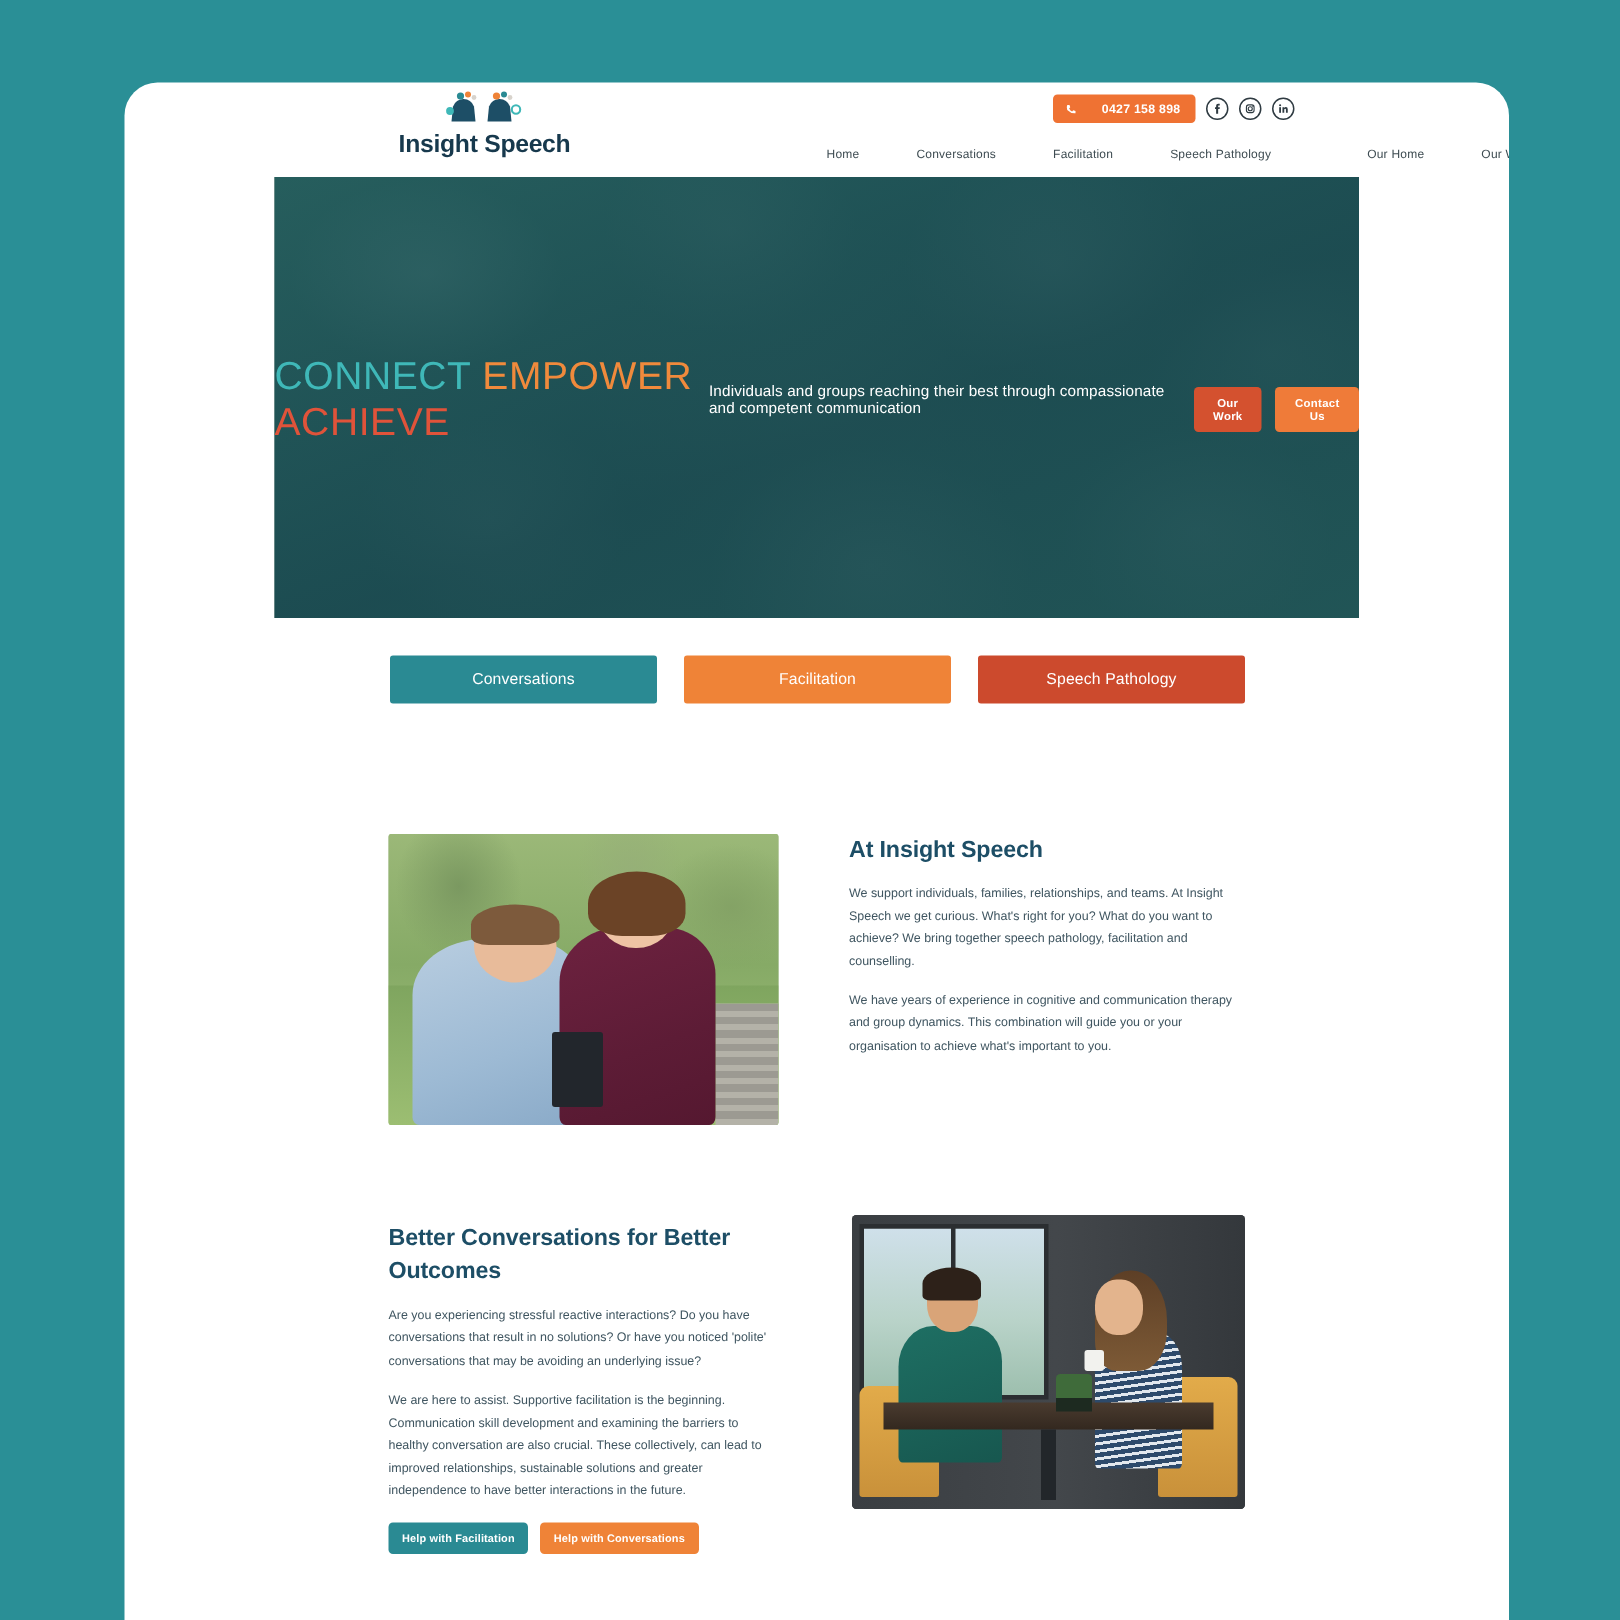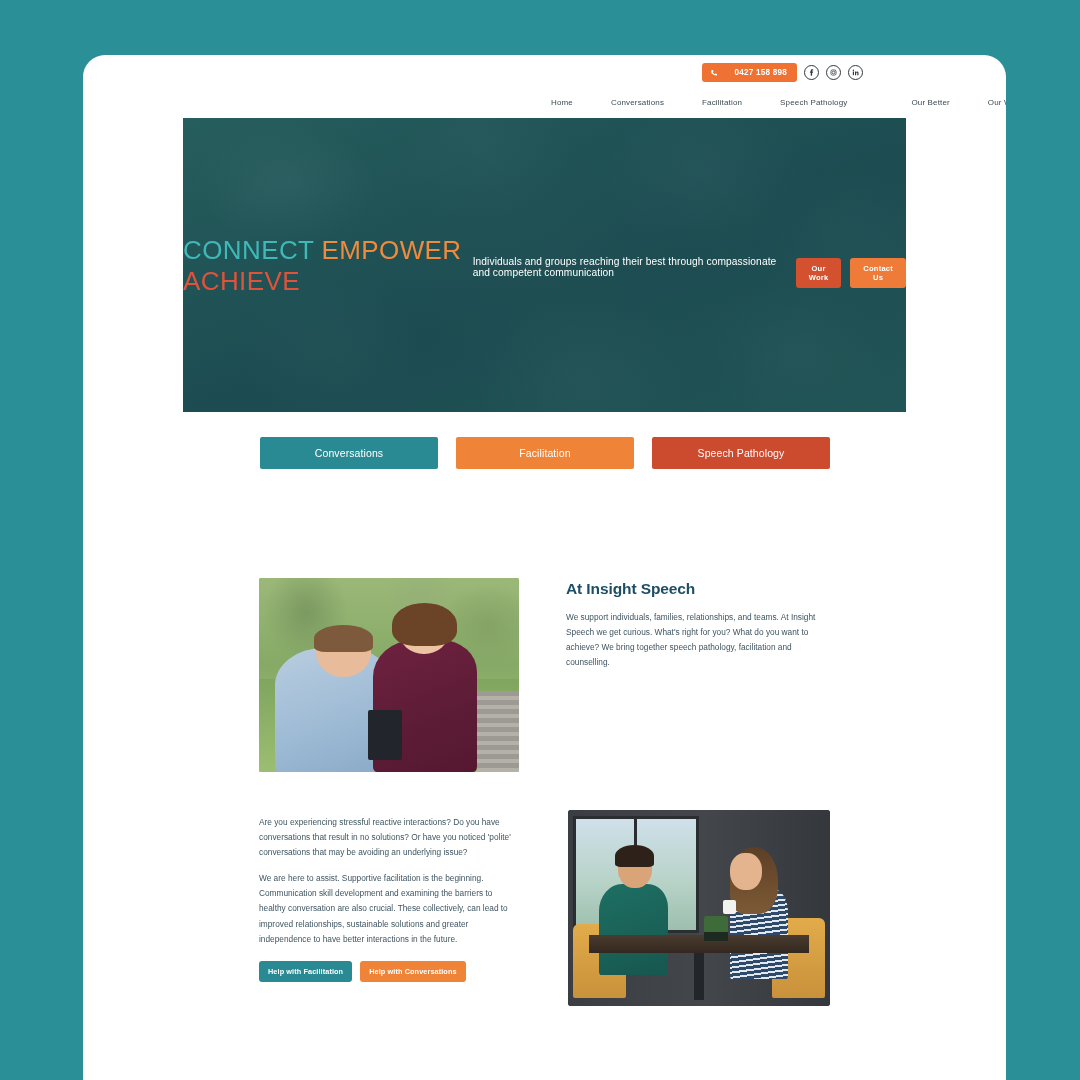--- a/index.html
+++ b/index.html
@@ -188,21 +188,21 @@
     letter-spacing: 0.1px;
   }
   .cat-btn.c1 { background: #2a8a93; }
   .cat-btn.c2 { background: #ef8337; }
   .cat-btn.c3 { background: #cc4a2d; }
 
   
   .sec-about {
     position: absolute;
     left: 176px;
-    top: 523px;
+    top: 501px;
     width: 572px;
     display: flex;
     gap: 47px;
   }
   .photo-bench {
     width: 260px;
     height: 194px;
     flex: none;
     border-radius: 2px;
     overflow: hidden;
@@ -384,20 +384,35 @@
     background: #1d2a20;
   }
 </style>
 </head>
 <body>
 
 <div class="page-frame">
 
   <div class="header">
 
+    <div class="logo-block">
+      <svg class="logo-mark" viewBox="0 0 54 26">
+        <path d="M6 11 q2-5 7-5 q5 0 7 5 l1 10 h-16 z" fill="#1d4e66"></path>
+        <circle cx="11" cy="4" r="2.4" fill="#2a8a93"></circle>
+        <circle cx="16" cy="3" r="2" fill="#ef8337"></circle>
+        <circle cx="20" cy="5" r="1.6" fill="#d8d3cc"></circle>
+        <circle cx="4" cy="14" r="2.6" fill="#3fb8b8"></circle>
+        <path d="M30 11 q2-5 7-5 q5 0 7 5 l1 10 h-16 z" fill="#1d4e66"></path>
+        <circle cx="35" cy="4" r="2.4" fill="#ef8337"></circle>
+        <circle cx="40" cy="3" r="2" fill="#2a8a93"></circle>
+        <circle cx="44" cy="5" r="1.6" fill="#d8d3cc"></circle>
+        <circle cx="48" cy="13" r="2.8" fill="none" stroke="#3fb8b8" stroke-width="1.4"></circle>
+      </svg>
+      <div class="logo-text">Insight Speech</div>
+    </div>
 
     <div class="header-right">
       <button class="phone-btn">
         <svg class="phone-icon" viewBox="0 0 16 16">
           <path d="M3 2 L6 2 L7 5 L5.5 6.5 Q7 9.5 9.5 10.5 L11 9 L14 10 L14 13 Q8 13.5 3 8.5 Q1.5 5 3 2 Z" fill="#ffffff"></path>
         </svg>
         <span>0427 158 898</span>
       </button>
 
       <div class="social-ico">
@@ -420,21 +435,21 @@
         </svg>
       </div>
     </div>
 
     <div class="nav">
       <div class="nav-item">Home</div>
       <div class="nav-item">Conversations</div>
       <div class="nav-item">Facilitation</div>
       <div class="nav-item">Speech Pathology</div>
       <div class="nav-gap"></div>
-      <div class="nav-item">Our Better</div>
+      <div class="nav-item">Our Home</div>
       <div class="nav-item">Our Work</div>
       <div class="nav-item">Contact</div>
     </div>
   </div>
 
   <div class="hero">
     <div class="hero-photo"></div>
     <div class="hero-tint"></div>
     <div class="hero-inner">
       <div class="hero-title">
@@ -465,25 +480,27 @@
       <div class="man-head"></div>
       <div class="man-hair"></div>
       <div class="woman"></div>
       <div class="woman-head"></div>
       <div class="woman-hair"></div>
       <div class="tablet"></div>
     </div>
     <div class="about-text">
       <div class="sec-h2">At Insight Speech</div>
       <p class="sec-p">We support individuals, families, relationships, and teams. At Insight Speech we get curious. What's right for you? What do you want to achieve? We bring together speech pathology, facilitation and counselling.</p>
+      <p class="sec-p">We have years of experience in cognitive and communication therapy and group dynamics. This combination will guide you or your organisation to achieve what's important to you.</p>
     </div>
   </div>
 
   <div class="sec-conv">
     <div class="conv-text">
+      <div class="conv-h2">Better Conversations for Better Outcomes</div>
       <p class="sec-p">Are you experiencing stressful reactive interactions? Do you have conversations that result in no solutions? Or have you noticed 'polite' conversations that may be avoiding an underlying issue?</p>
       <p class="sec-p">We are here to assist. Supportive facilitation is the beginning. Communication skill development and examining the barriers to healthy conversation are also crucial. These collectively, can lead to improved relationships, sustainable solutions and greater independence to have better interactions in the future.</p>
       <div class="conv-btns">
         <button class="conv-btn teal">Help with Facilitation</button>
         <button class="conv-btn orange">Help with Conversations</button>
       </div>
     </div>
     <div class="photo-cafe">
       <div class="wall"></div>
       <div class="window"></div>

